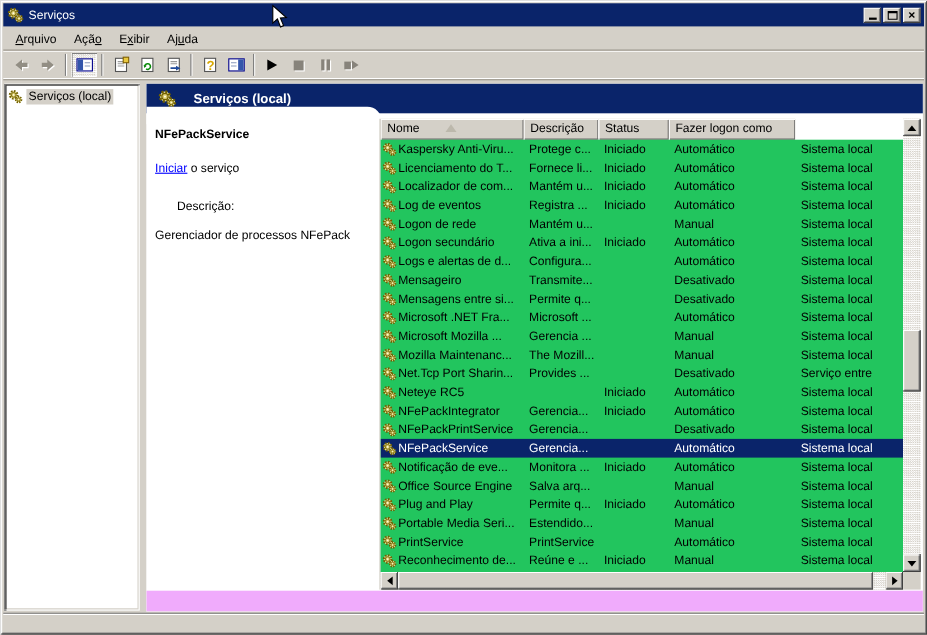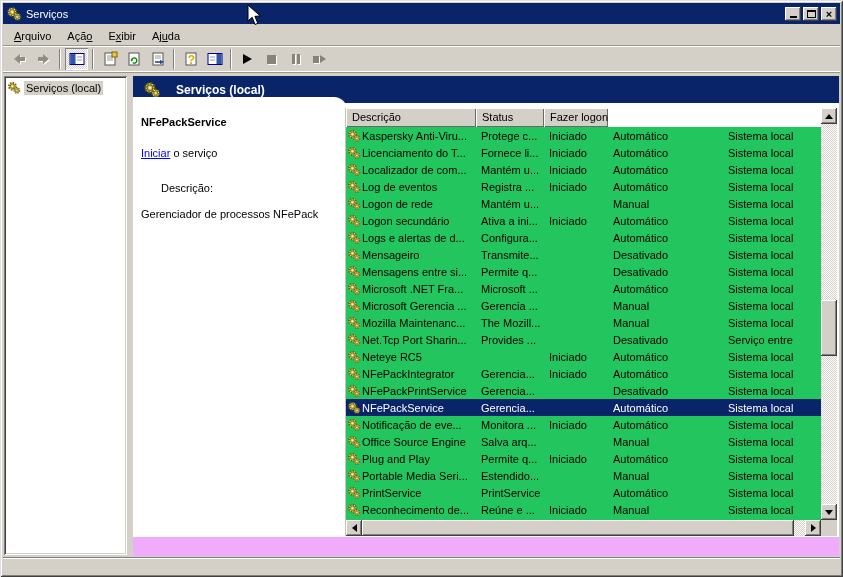--- a/index.html
+++ b/index.html
@@ -269,20 +269,24 @@
     <div class="detail">
       <div class="d-title">NFePackService</div>
       <div class="d-action"><span class="link">Iniciar</span><span> o serviço</span></div>
       <div class="d-desc-label">Descrição:</div>
       <div class="d-desc">Gerenciador de processos NFePack</div>
     </div>
 
     <div class="lv">
       <div class="lv-head">
         <span class="hcell">
+            <span>Nome</span>
+            <span class="sort-arrow"></span>
+          </span>
+        <span class="hcell">
             <span>Descrição</span>
           </span>
         <span class="hcell">
             <span>Status</span>
           </span>
         <span class="hcell">
             <span>Fazer logon como</span>
           </span>
       </div>
       <div class="lv-body" id="lv-body">
@@ -414,21 +418,21 @@
     <span class="cell c-status"></span>
     <span class="cell c-startup">Automático</span>
     <span class="cell c-logon">Sistema local</span>
   </div>
 
   <div class="lrow">
     <span class="cell name">
       <svg class="gear" viewBox="0 0 16 16">
                 <use href="#gear-sym"></use>
               </svg>
-      <span class="nm">Microsoft Gerencia ...</span>
+      <span class="nm">Microsoft Mozilla ...</span>
     </span>
     <span class="cell c-desc">Gerencia ...</span>
     <span class="cell c-status"></span>
     <span class="cell c-startup">Manual</span>
     <span class="cell c-logon">Sistema local</span>
   </div>
 
   <div class="lrow">
     <span class="cell name">
       <svg class="gear" viewBox="0 0 16 16">

